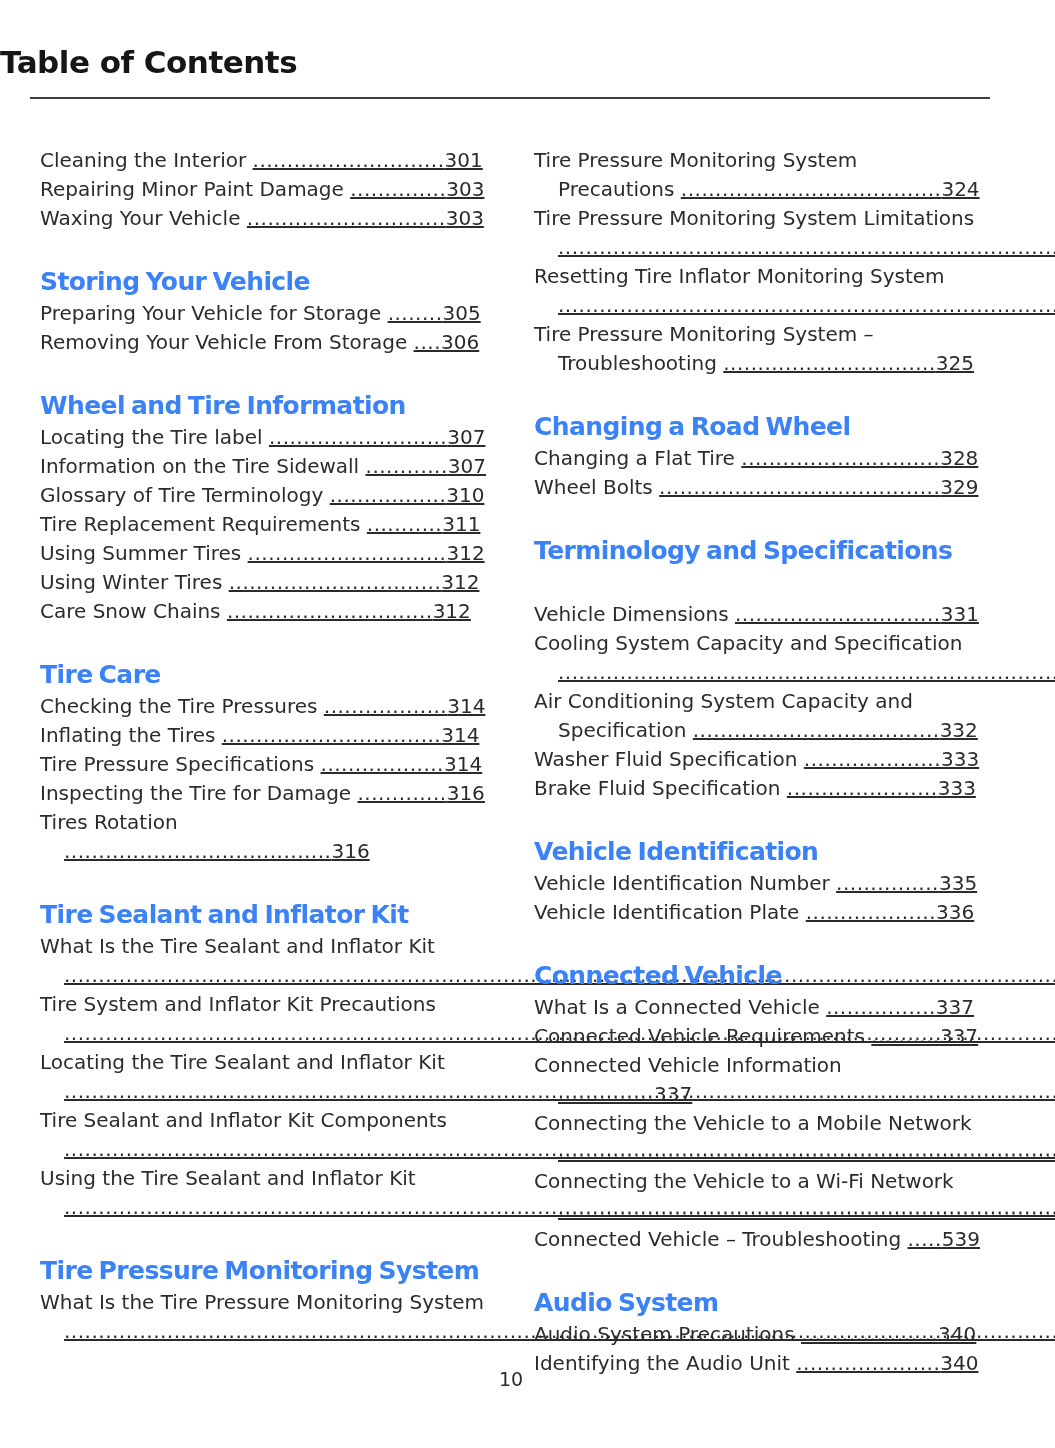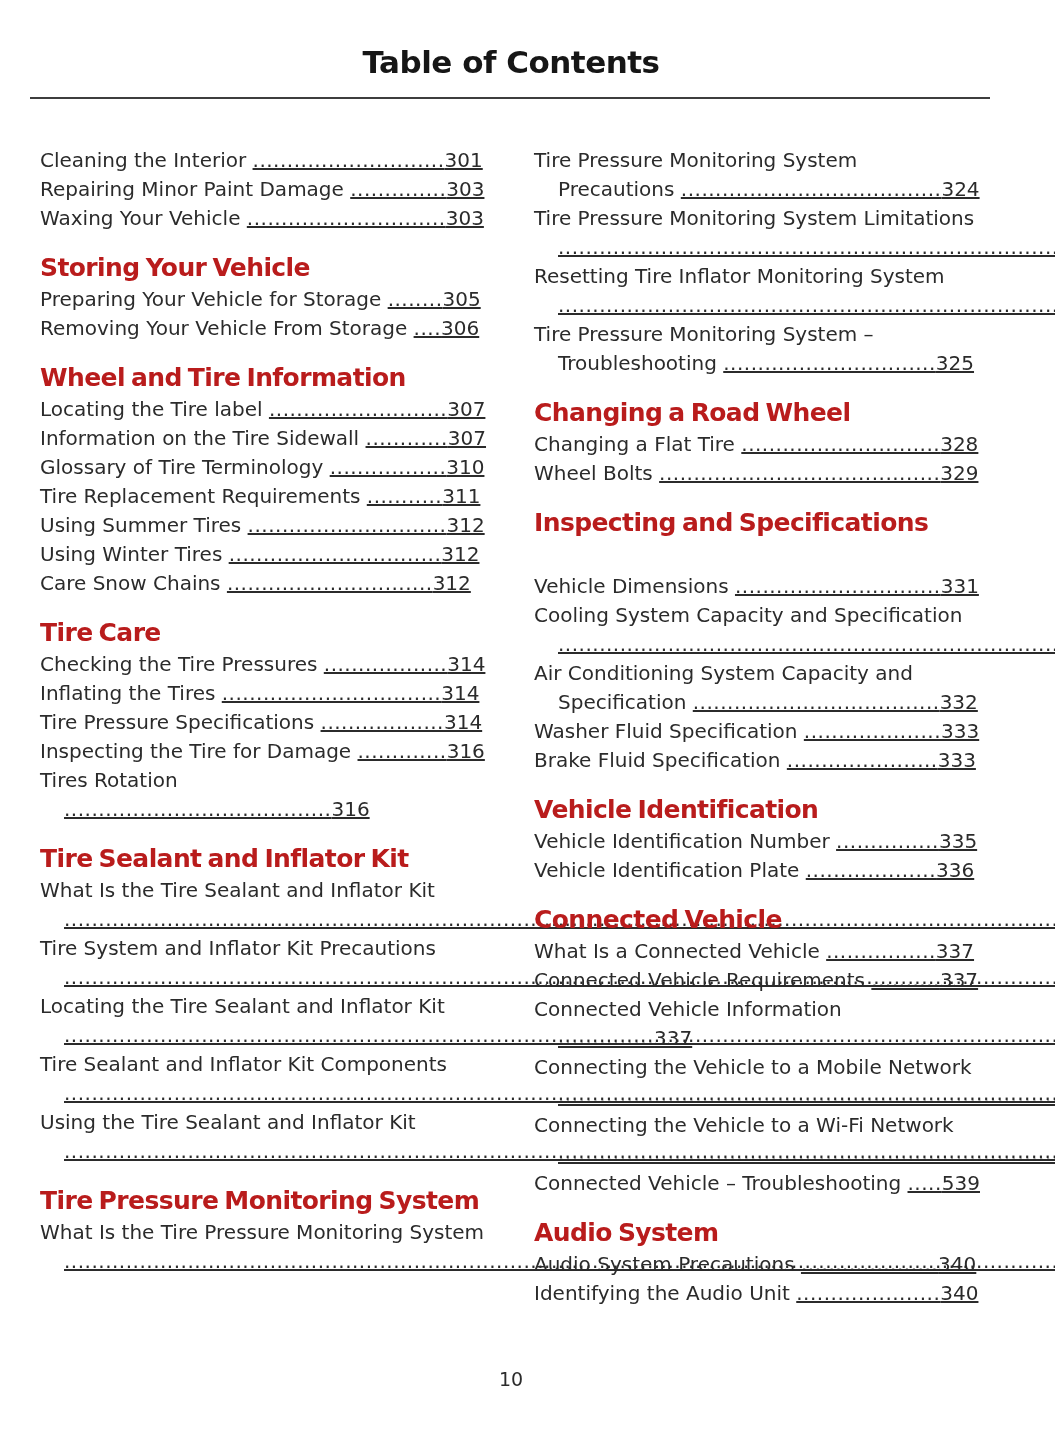--- a/index.html
+++ b/index.html
@@ -7,21 +7,20 @@
     width: 1055px; height: 1448px;
     background: #ffffff;
     font-family: "DejaVu Sans", sans-serif;
     color: #2b2b2b;
     position: relative;
     overflow: hidden;
   }
   .doc-title {
     position: absolute;
     top: 44px; left: 0; width: 1022px;
-    text-align: center;
     font-size: 31px;
     font-weight: bold;
     letter-spacing: -0.5px;
     color: #161616;
     margin: 0;
   }
   .title-rule {
     position: absolute;
     top: 97px; left: 30px; width: 960px; height: 2px;
     background: #3d3d3d;
@@ -31,23 +30,23 @@
     top: 146px; left: 40px; width: 940px;
     display: flex;
     gap: 48px;
   }
   .toc-column { width: 446px; flex: none; }
   .toc-heading {
     font-size: 25px;
     font-weight: bold;
     letter-spacing: -0.6px;
     word-spacing: -2px;
-    color: #b91c1c;
+    color: #3b82f6;
     line-height: 30px;
-    margin: 20px 0 2px 0;
+    margin: 34px 0 2px 0;
     padding-left: 30px;
     text-indent: -30px;
   }
   .toc-heading.extra-gap { margin-bottom: 34px; }
   .toc-entry {
     font-size: 20px;
     line-height: 29px;
     padding-left: 24px;
     text-indent: -24px;
     color: #2b2b2b;
@@ -100,21 +99,21 @@
       <div class="toc-entry"><span class="t">What Is the Tire Pressure Monitoring System </span><span class="unit"><span class="dots">....................................................................................................................................................................................................................................................</span></span></div>
     </div>
     <div class="toc-column">
       <div class="toc-entry"><span class="t">Tire Pressure Monitoring System Precautions </span><span class="unit"><span class="dots">......................................</span><span class="pg">324</span></span></div>
       <div class="toc-entry"><span class="t">Tire Pressure Monitoring System Limitations </span><span class="unit"><span class="dots">....................................................................................................................................................................................................................................................</span></span></div>
       <div class="toc-entry"><span class="t">Resetting Tire Inflator Monitoring System </span><span class="unit"><span class="dots">....................................................................................................................................................................................................................................................</span></span></div>
       <div class="toc-entry"><span class="t">Tire Pressure Monitoring System – Troubleshooting </span><span class="unit"><span class="dots">...............................</span><span class="pg">325</span></span></div>
       <div class="toc-heading">Changing a Road Wheel</div>
       <div class="toc-entry"><span class="t">Changing a Flat Tire </span><span class="unit"><span class="dots">.............................</span><span class="pg">328</span></span></div>
       <div class="toc-entry"><span class="t">Wheel Bolts </span><span class="unit"><span class="dots">.........................................</span><span class="pg">329</span></span></div>
-      <div class="toc-heading extra-gap">Inspecting and Specifications</div>
+      <div class="toc-heading extra-gap">Terminology and Specifications</div>
       <div class="toc-entry"><span class="t">Vehicle Dimensions </span><span class="unit"><span class="dots">..............................</span><span class="pg">331</span></span></div>
       <div class="toc-entry"><span class="t">Cooling System Capacity and Specification </span><span class="unit"><span class="dots">....................................................................................................................................................................................................................................................</span></span></div>
       <div class="toc-entry"><span class="t">Air Conditioning System Capacity and Specification </span><span class="unit"><span class="dots">....................................</span><span class="pg">332</span></span></div>
       <div class="toc-entry"><span class="t">Washer Fluid Specification </span><span class="unit"><span class="dots">....................</span><span class="pg">333</span></span></div>
       <div class="toc-entry"><span class="t">Brake Fluid Specification </span><span class="unit"><span class="dots">......................</span><span class="pg">333</span></span></div>
       <div class="toc-heading">Vehicle Identification</div>
       <div class="toc-entry"><span class="t">Vehicle Identification Number </span><span class="unit"><span class="dots">...............</span><span class="pg">335</span></span></div>
       <div class="toc-entry"><span class="t">Vehicle Identification Plate </span><span class="unit"><span class="dots">...................</span><span class="pg">336</span></span></div>
       <div class="toc-heading">Connected Vehicle</div>
       <div class="toc-entry"><span class="t">What Is a Connected Vehicle </span><span class="unit"><span class="dots">................</span><span class="pg">337</span></span></div>

